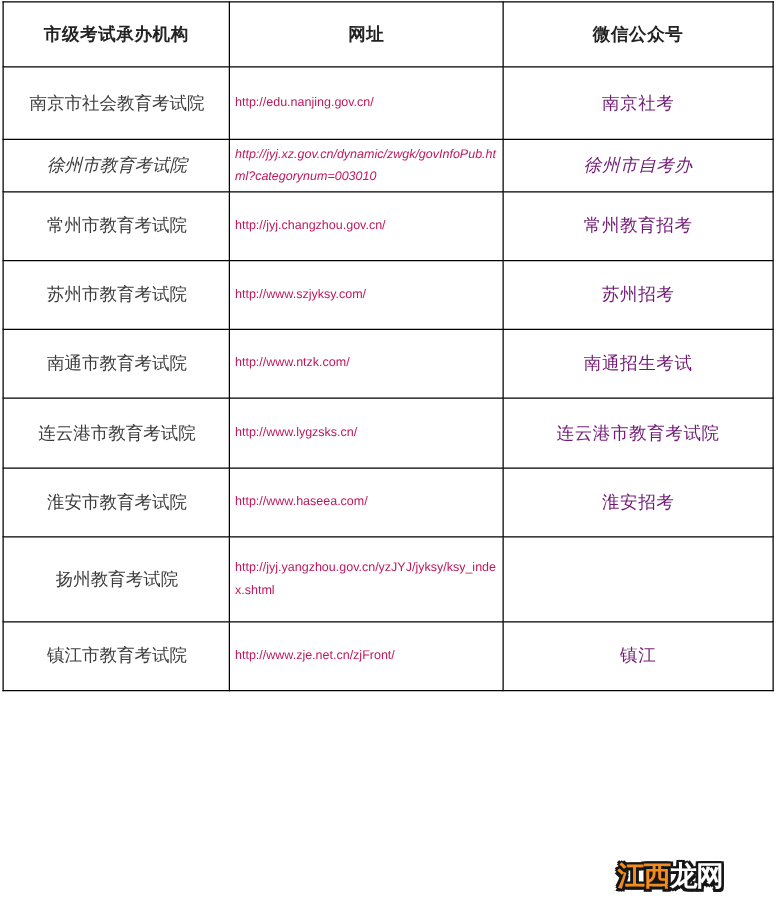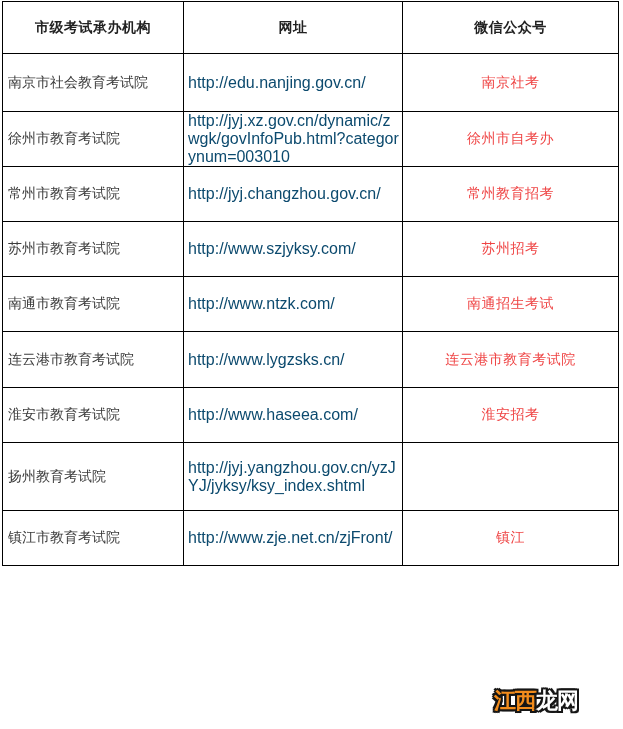--- a/index.html
+++ b/index.html
@@ -33,36 +33,36 @@
   th {
     font-size: 14px;
     font-weight: bold;
     color: #222222;
     text-align: center;
     letter-spacing: 0.5px;
   }
   td.c1 {
     font-size: 14px;
     color: #3b3b3b;
-    text-align: left;
+    text-align: center;
     padding-left: 5px;
     padding-right: 4px;
   }
   td.c2 {
-    font-size: 16px;
-    color: #0c4a6e;
+    font-size: 10px;
+    color: #be185d;
     text-align: left;
     padding-left: 4px;
     padding-right: 1px;
     word-break: break-all;
     line-height: 18px;
   }
   td.c3 {
     font-size: 14px;
-    color: #ef4444;
+    color: #701a75;
     text-align: center;
     letter-spacing: 0.5px;
   }
   .watermark {
     position: absolute;
     left: 494px;
     top: 681px;
     height: 40px;
     display: flex;
     align-items: center;
@@ -100,21 +100,21 @@
         <th>网址</th>
         <th>微信公众号</th>
       </tr>
     </thead>
     <tbody id="rows">
         <tr style="height: 58px;">
       <td class="c1">南京市社会教育考试院</td>
       <td class="c2">http://edu.nanjing.gov.cn/</td>
       <td class="c3">南京社考</td>
     </tr>
-        <tr style="height: 42px;">
+        <tr style="height: 42px; font-style: italic;">
       <td class="c1">徐州市教育考试院</td>
       <td class="c2">http://jyj.xz.gov.cn/dynamic/zwgk/govInfoPub.html?categorynum=003010</td>
       <td class="c3">徐州市自考办</td>
     </tr>
         <tr style="height: 55px;">
       <td class="c1">常州市教育考试院</td>
       <td class="c2">http://jyj.changzhou.gov.cn/</td>
       <td class="c3">常州教育招考</td>
     </tr>
         <tr style="height: 55px;">

